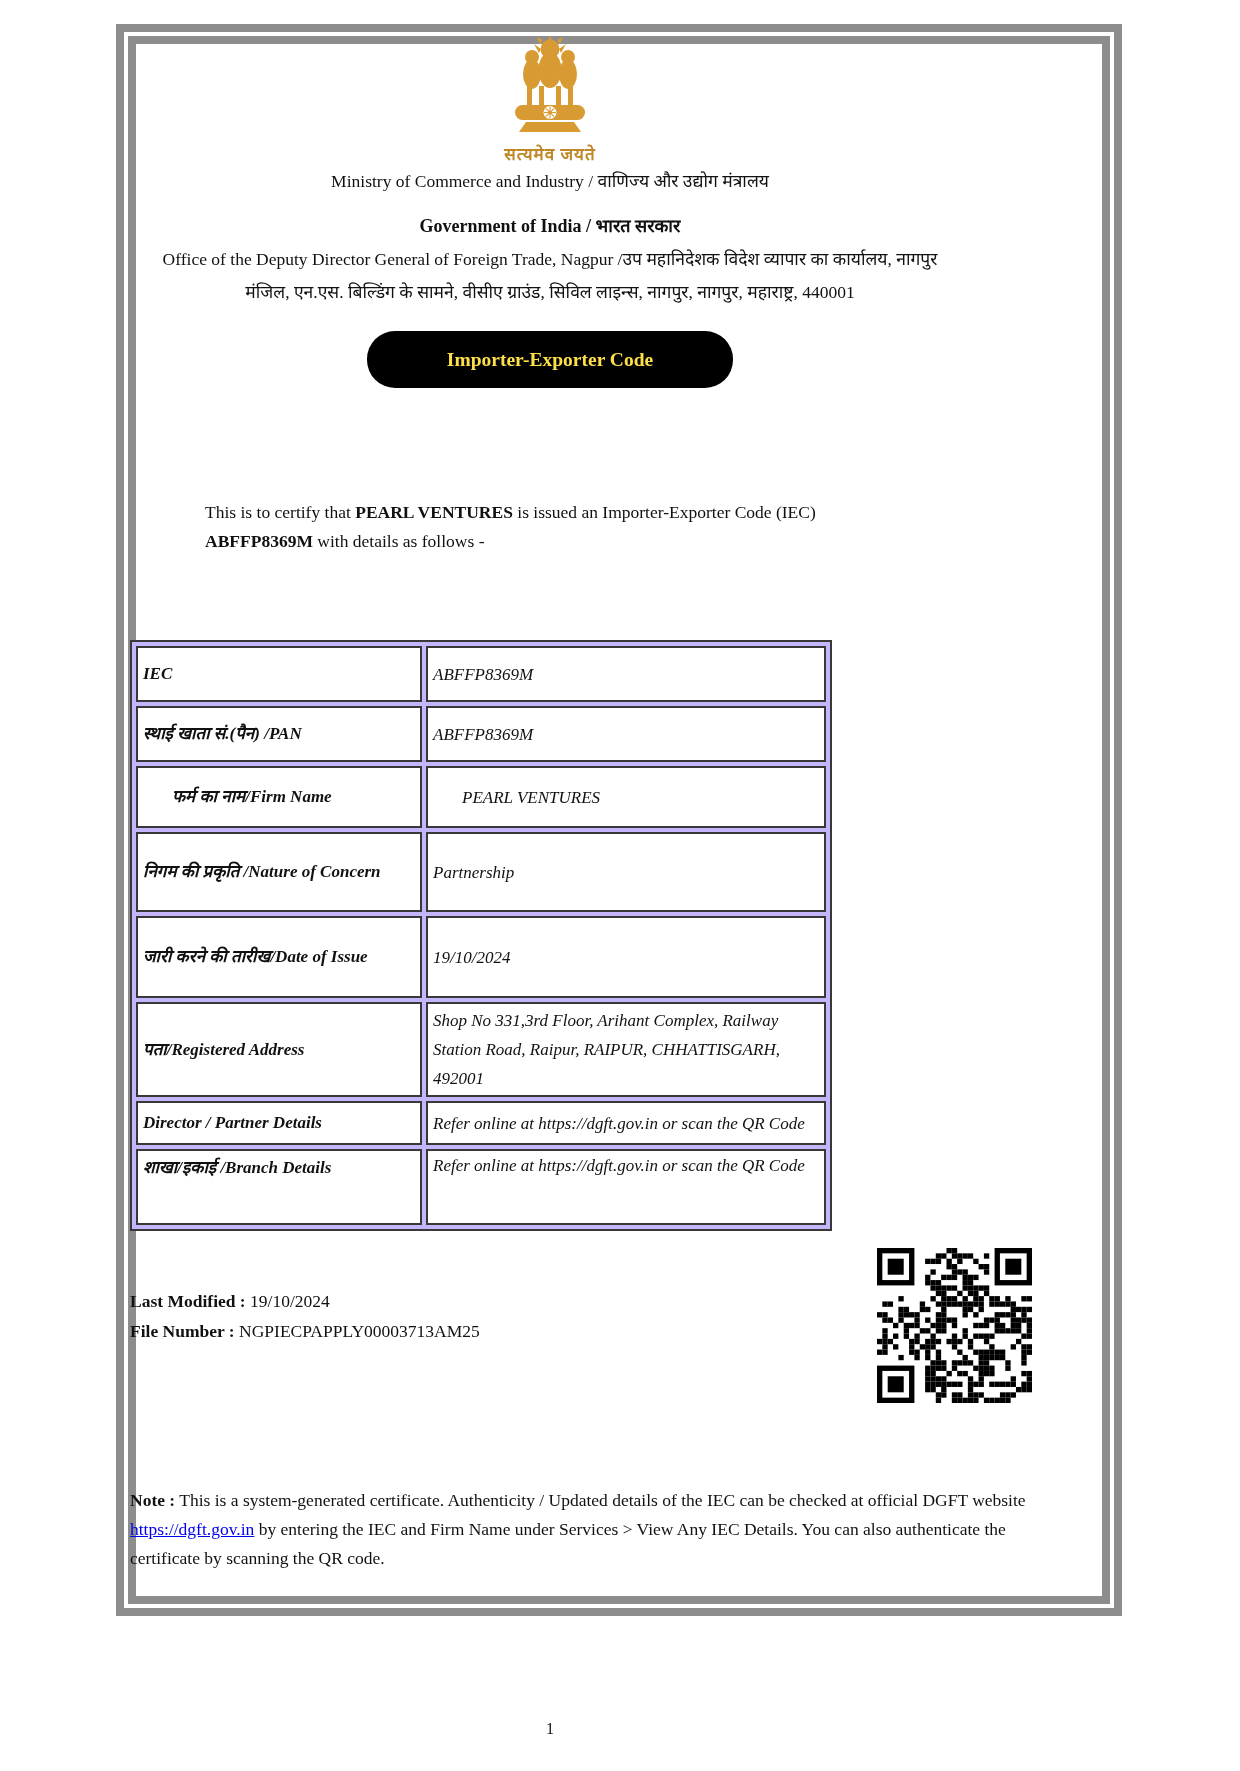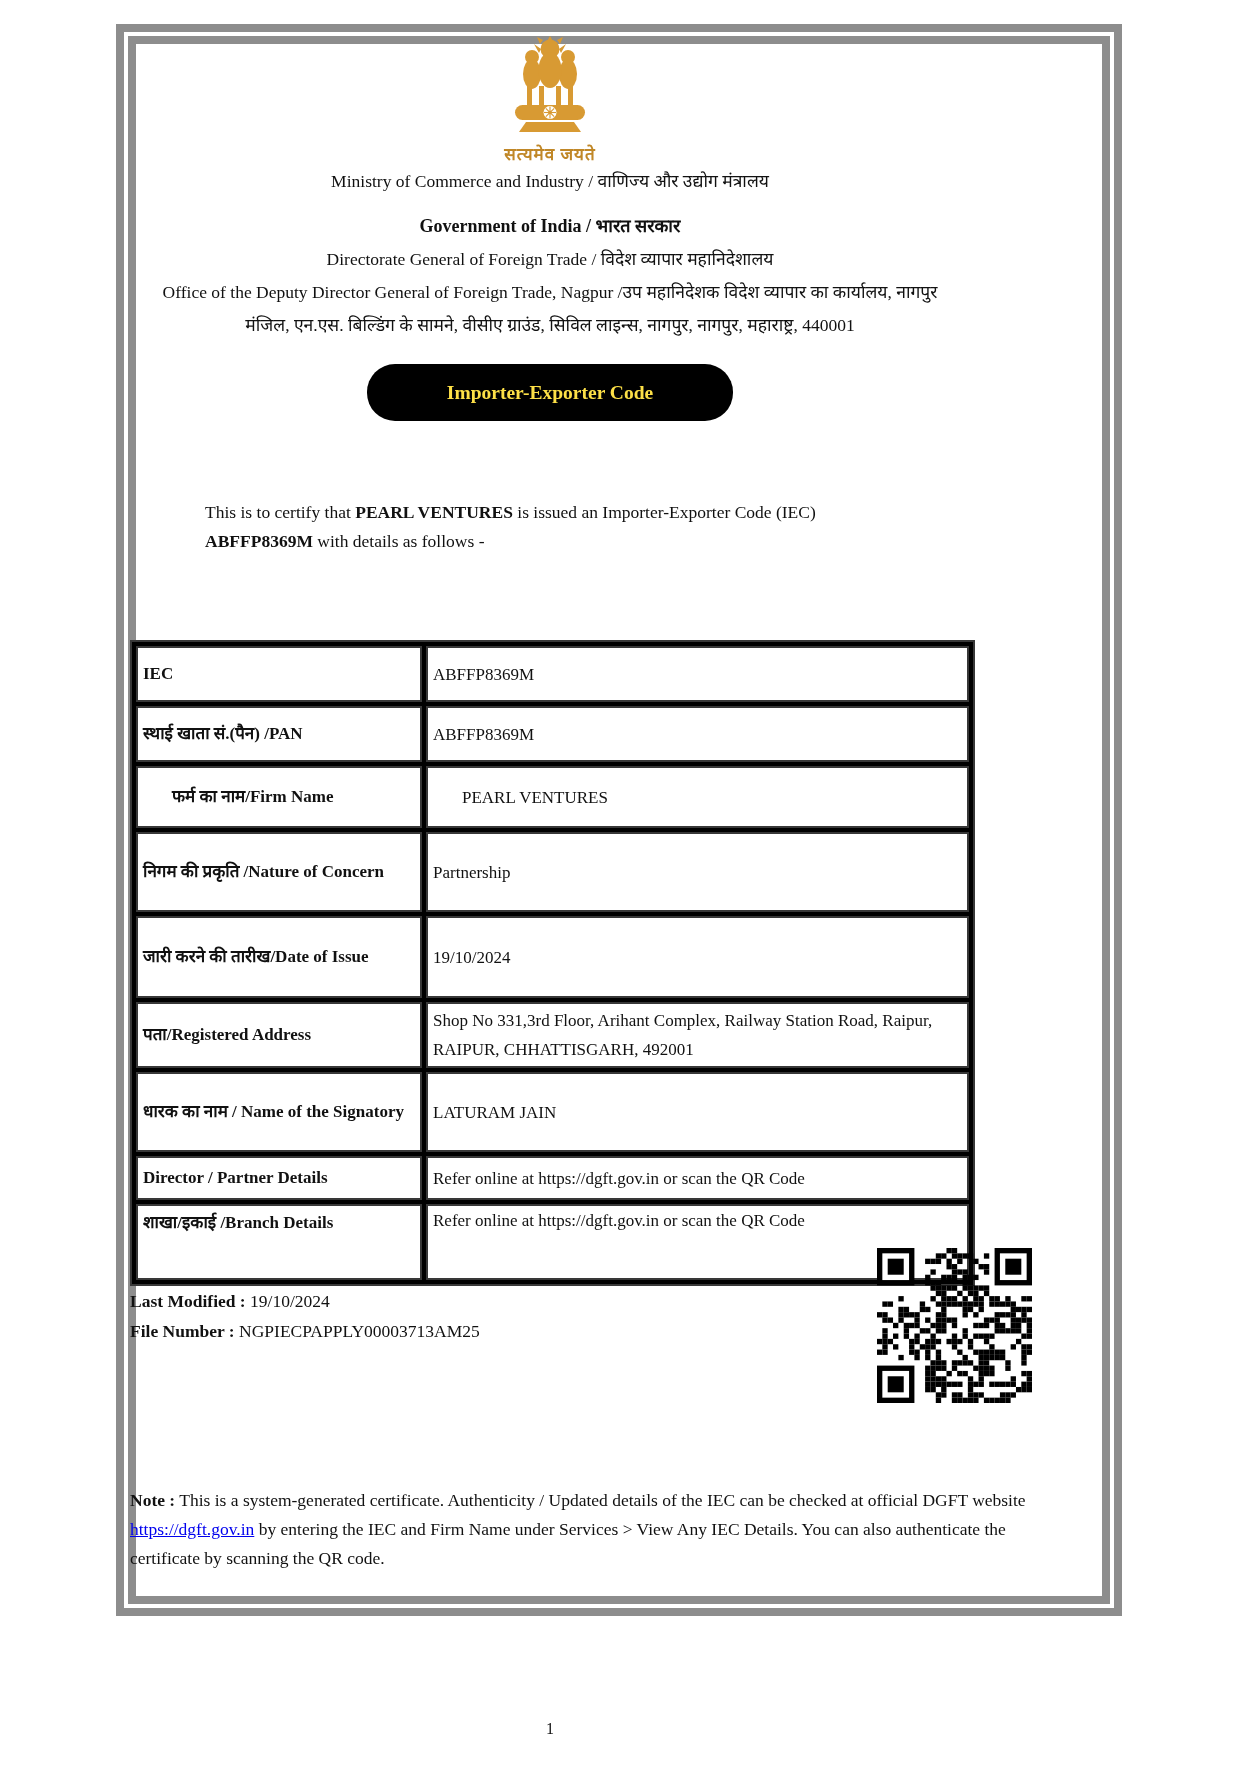--- a/index.html
+++ b/index.html
@@ -32,23 +32,23 @@
     font-weight:bold;font-size:19.5px;line-height:57px;height:57px;
     width:366px;border-radius:28px;text-align:center;
   }
   .certify{
     position:absolute;left:205px;top:498px;width:706px;
     font-size:17.5px;line-height:29px;text-align:left;
   }
   .b{font-weight:bold;}
   
   table.details{
-    position:absolute;left:130px;top:640px;width:845px;
+    position:absolute;left:130px;top:640px;width:702px;
     border-collapse:separate;border-spacing:4px;
-    border:2px solid #383838;background:#000000;
+    border:2px solid #383838;background:#c4b5fd;font-style:italic;
   }
   table.details td{
     border:2px solid #383838;font-size:17px;vertical-align:middle;
     padding:2px 6px 2px 5px;background:#fff;
   }
   td.lbl{width:242px;font-weight:bold;line-height:34px;}
   td.val{line-height:29px;padding-left:9px;}
   tr.r1 td{height:48px;} tr.r2 td{height:48px;} tr.r3 td{height:54px;padding-left:34px;}
   tr.r4 td{height:72px;} tr.r5 td{height:74px;} tr.r6 td{height:58px;}
   tr.r7 td{height:72px;} tr.r8 td{height:36px;} tr.r9 td{height:70px;}
@@ -101,21 +101,20 @@
         <line x1="43.8" y1="74.3" x2="52.2" y2="82.7"></line>
         <line x1="43.8" y1="82.7" x2="52.2" y2="74.3"></line>
       </g>
       <circle cx="48" cy="78.5" r="1.8" fill="#D89A33"></circle>
     </svg>
   </div>
   <div class="motto">सत्यमेव जयते</div>
 
   <div class="hdr-line">Ministry of Commerce and Industry / वाणिज्य और उद्योग मंत्रालय</div>
   <div class="hdr-line first">Government of India / भारत सरकार</div>
-  <div class="hdr-line">Directorate General of Foreign Trade / विदेश व्यापार महानिदेशालय</div>
   <div class="hdr-line">Office of the Deputy Director General of Foreign Trade, Nagpur /उप महानिदेशक विदेश व्यापार का कार्यालय, नागपुर</div>
   <div class="hdr-line">मंजिल, एन.एस. बिल्डिंग के सामने, वीसीए ग्राउंड, सिविल लाइन्स, नागपुर, नागपुर, महाराष्ट्र, 440001</div>
 
   <div class="badge">Importer-Exporter Code</div>
 </div>
 
 <div class="certify">
   <span>This is to certify that </span><span class="b">PEARL VENTURES</span><span> is issued an Importer-Exporter Code (IEC) </span><span class="b">ABFFP8369M</span><span> with details as follows -</span>
 </div>
 
@@ -137,24 +136,20 @@
       <td class="lbl">निगम की प्रकृति /Nature of Concern</td>
       <td class="val">Partnership</td>
     </tr>
     <tr class="r5">
       <td class="lbl">जारी करने की तारीख/Date of Issue</td>
       <td class="val">19/10/2024</td>
     </tr>
     <tr class="r6">
       <td class="lbl">पता/Registered Address</td>
       <td class="val">Shop No 331,3rd Floor, Arihant Complex, Railway Station Road, Raipur, RAIPUR, CHHATTISGARH, 492001</td>
-    </tr>
-    <tr class="r7">
-      <td class="lbl">धारक का नाम / Name of the Signatory</td>
-      <td class="val">LATURAM JAIN</td>
     </tr>
     <tr class="r8">
       <td class="lbl">Director / Partner Details</td>
       <td class="val">Refer online at https://dgft.gov.in or scan the QR Code</td>
     </tr>
     <tr class="r9">
       <td class="lbl">शाखा/इकाई /Branch Details</td>
       <td class="val">Refer online at https://dgft.gov.in or scan the QR Code</td>
     </tr>
   </tbody>

